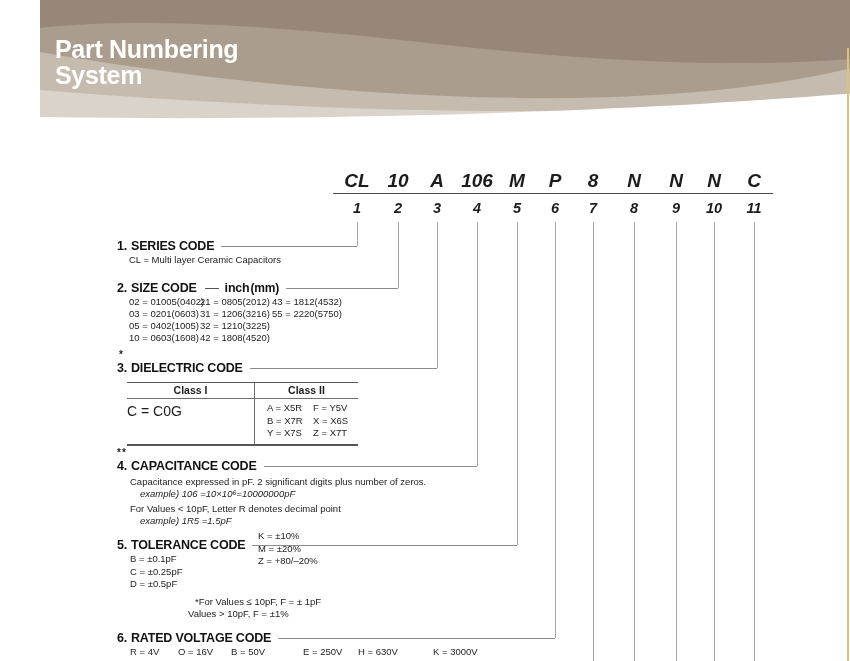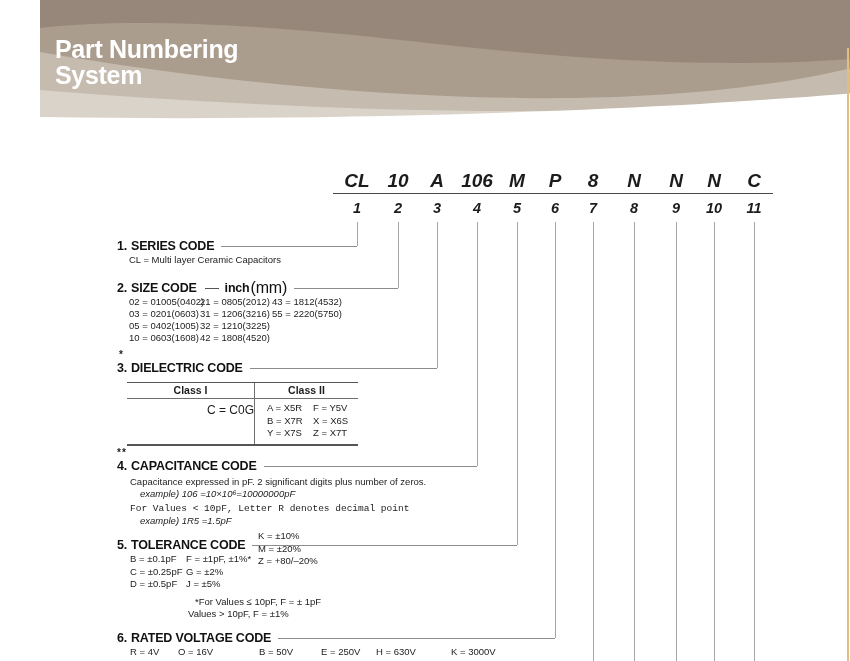--- a/index.html
+++ b/index.html
@@ -27,57 +27,57 @@
   .pn-underline { position:absolute; left:333px; top:193px; width:440px; height:1px; background:#4a4a4a; }
   .vline { position:absolute; width:1px; top:222px; background:#a6a6a6; }
   
   .sec-head {
     position:absolute; left:117px; height:13px; display:flex; align-items:center;
     font-size:12.5px; font-weight:bold; letter-spacing:-0.2px; white-space:nowrap; color:#111;
   }
   .sec-no { margin-right:4px; }
   .leader { flex:1; height:1px; background:#8c8c8c; margin-left:7px; align-self:center; margin-top:2px; }
   .dashette { width:14px; height:1px; background:#555; margin:2px 6px 0 8px; align-self:center; }
-  .unit-suffix { font-weight:normal; font-size:16px; margin-left:1px; }
+  .unit-suffix { font-weight:bold; font-size:12px; margin-left:1px; }
   .footmark { position:absolute; font-size:10px; font-weight:bold; color:#222; letter-spacing:1px; }
   
   .small { font-size:9.5px; line-height:12px; color:#222; white-space:nowrap; }
   .abs { position:absolute; }
   .size-rows { left:129px; top:296px; }
   .size-row { display:flex; }
   .size-row span:nth-child(1) { width:71px; }
   .size-row span:nth-child(2) { width:72px; }
   
   .diel-table {
     position:absolute; left:127px; top:382px; width:231px;
     border-top:1px solid #555; border-bottom:2px solid #555;
   }
   .diel-header { display:flex; border-bottom:1px solid #6f6f6f; }
   .diel-c1h, .diel-c2h { font-size:10.5px; font-weight:bold; text-align:center; padding:1px 0 2px; }
   .diel-c1h { width:127px; border-right:1px solid #6f6f6f; }
   .diel-c2h { flex:1; }
   .diel-body { display:flex; }
-  .diel-c1v { width:127px; border-right:1px solid #6f6f6f; text-align:right; padding-top:4px;
-              font-size:12px; }
+  .diel-c1v { width:127px; border-right:1px solid #6f6f6f; text-align:left; padding-top:4px;
+              font-size:14px; }
   .diel-c2v { flex:1; padding:3px 0 4px 12px; }
   .diel-row { display:flex; line-height:12.5px; }
   .diel-row span { font-size:9.5px; }
   .diel-row span:first-child { width:46px; }
   
   .cap-line { white-space:nowrap; }
   .indent { margin-left:10px;font-style:italic; }
-  .gap-top { margin-top:2.5px;font-family:Liberation Mono, monospace; }
+  .gap-top { margin-top:2.5px; }
   
   .tol-col { line-height:12.5px; }
   
   .volt-row { display:flex; }
   .volt-row span { margin-right:0; }
   .volt-row span:nth-child(1) { width:48px; }
   .volt-row span:nth-child(2) { width:53px; }
-  .volt-row span:nth-child(3) { width:62px;margin-left:28px; }
+  .volt-row span:nth-child(3) { width:72px; }
   .volt-row span:nth-child(4) { width:55px; }
   .volt-row span:nth-child(5) { width:75px; }
   
   .gold-edge { position:absolute; right:1px; top:48px; width:2px; height:613px; background:#dcc183; }
 </style>
 </head>
 <body>
 
 <div class="page">
 
@@ -239,25 +239,20 @@
   <div class="sec-head" style="top:538px;width:400px">
     <span class="sec-no">5.</span>
     <span class="sec-title">TOLERANCE CODE</span>
     <span class="leader"></span>
   </div>
   <div class="abs small tol-col" style="left:130px;top:553px">
     <div>B = ±0.1pF</div>
     <div>C = ±0.25pF</div>
     <div>D = ±0.5pF</div>
   </div>
-  <div class="abs small tol-col" style="left:186px;top:553px">
-    <div>F = ±1pF, ±1%*</div>
-    <div>G = ±2%</div>
-    <div>J = ±5%</div>
-  </div>
   <div class="abs small tol-col" style="left:258px;top:530px">
     <div>K = ±10%</div>
     <div>M = ±20%</div>
     <div>Z = +80/–20%</div>
   </div>
   <div class="abs small" style="left:195px;top:596px">*For Values ≤  10pF, F = ± 1pF</div>
   <div class="abs small" style="left:188px;top:608px">Values &gt; 10pF, F = ±1%</div>
 
   <div class="sec-head" style="top:631px;width:438px">
     <span class="sec-no">6.</span>

